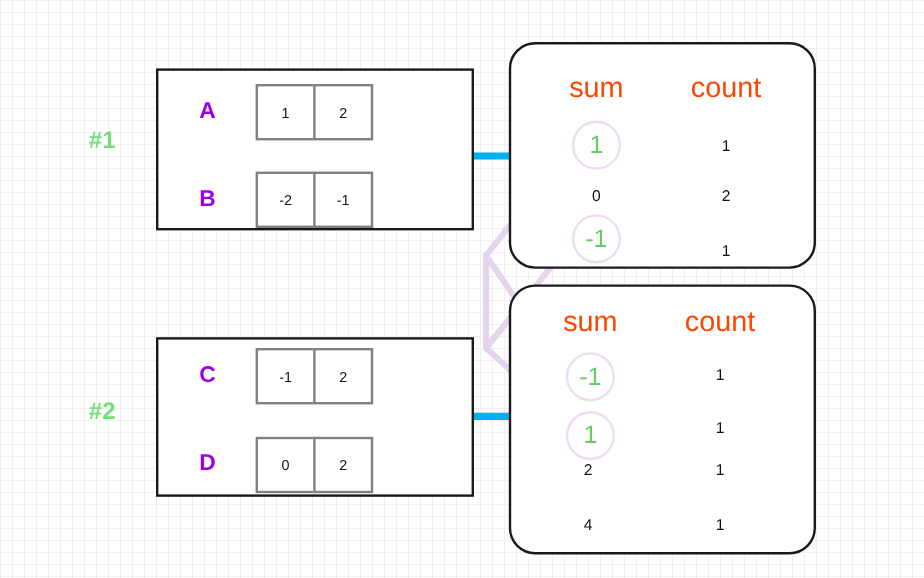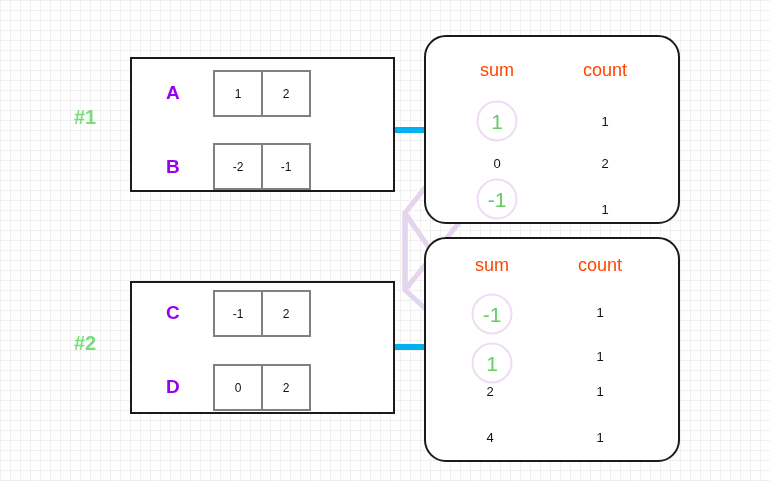--- a/index.html
+++ b/index.html
@@ -80,21 +80,21 @@
     border-radius: 22px;
     background: #ffffff;
     box-sizing: border-box;
   }
   #result-panel-1 { left: 424px; top: 35px;  width: 256px; height: 189px; }
   #result-panel-2 { left: 424px; top: 237px; width: 256px; height: 225px; }
 
   .col-head {
     position: absolute;
     color: #ff4500;
-    font-size: 18px;
+    font-size: 24px;
     text-align: center;
     transform: translateX(-50%);
   }
   .val {
     position: absolute;
     font-size: 13px;
     color: #111111;
     text-align: center;
     transform: translate(-50%, -50%);
     white-space: nowrap;

